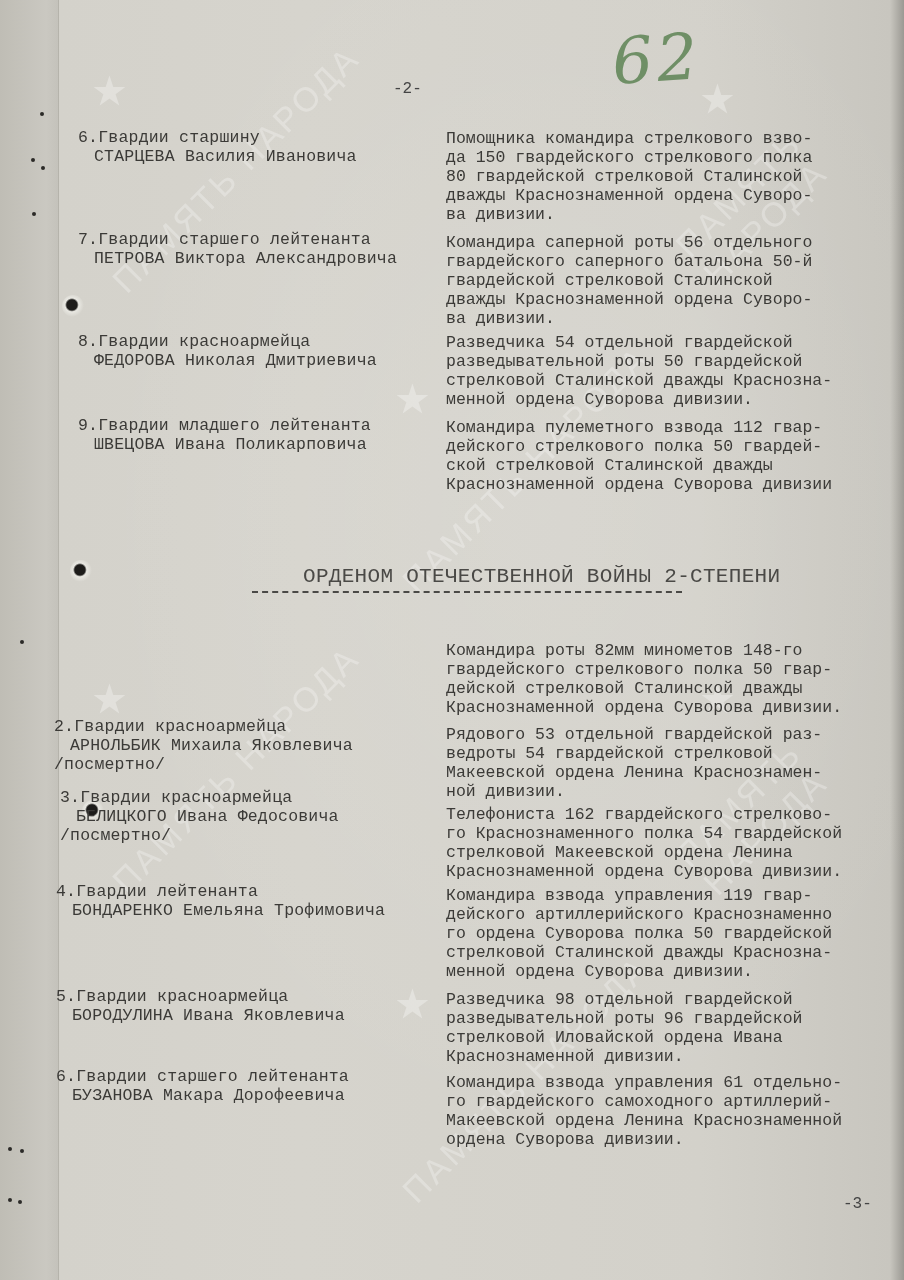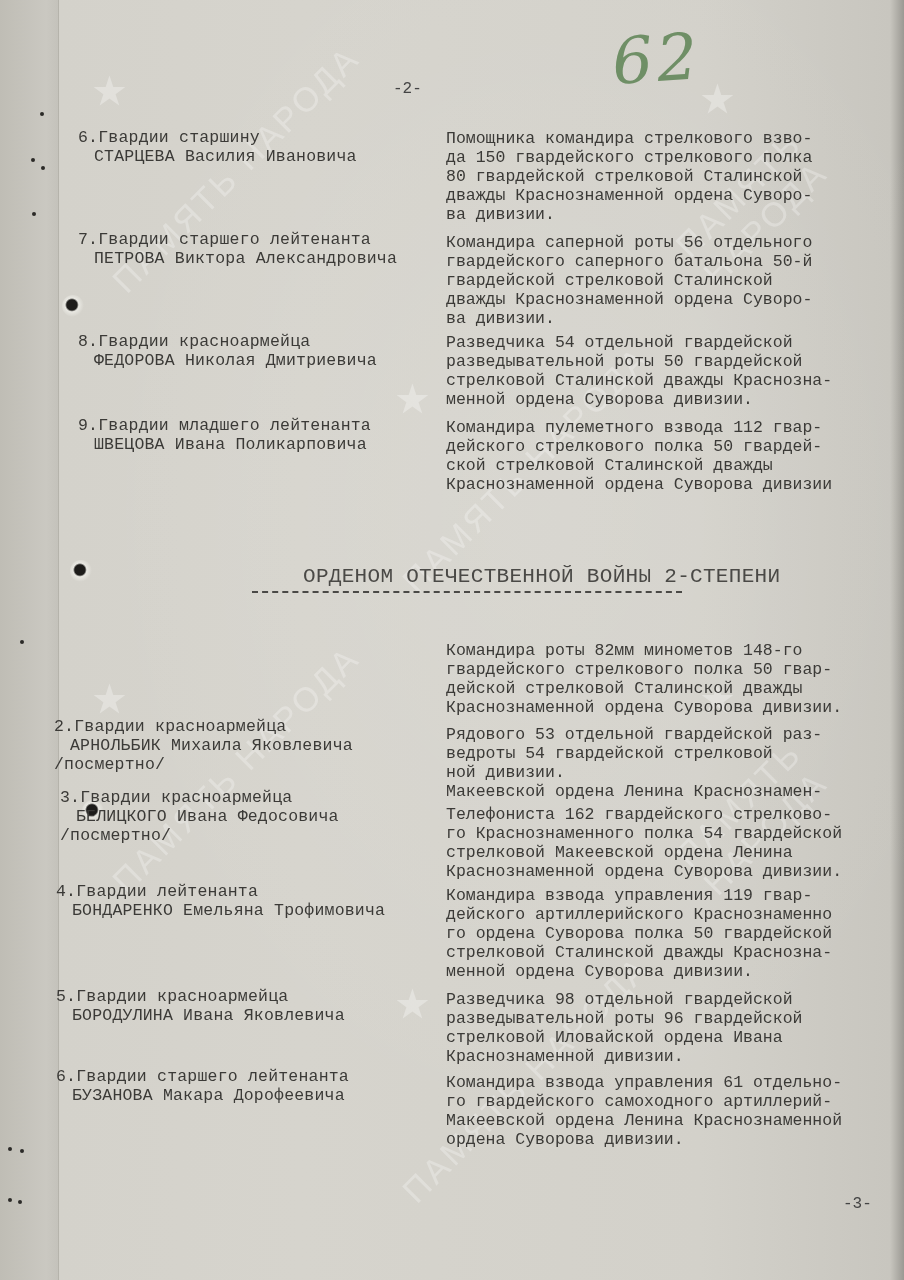--- a/index.html
+++ b/index.html
@@ -133,22 +133,22 @@
   </div>
 
   <div class="typed entry-left" style="left:54px;top:717px">
     <span class="rank"><span>2.</span><span>Гвардии красноармейца</span></span>
     <span class="name dark">АРНОЛЬБИК Михаила Яковлевича</span>
     <span class="posthumous">/посмертно/</span>
   </div>
   <div class="entry-right" style="top:725px">
     <span>Рядового 53 отдельной гвардейской раз-</span>
     <span>ведроты 54 гвардейской стрелковой</span>
+    <span>Макеевской ордена Ленина Краснознамен-</span>
     <span>ной дивизии.</span>
-    <span>Макеевской ордена Ленина Краснознамен-</span>
   </div>
 
   <div class="typed entry-left" style="left:60px;top:788px">
     <span class="rank"><span>3.</span><span>Гвардии красноармейца</span></span>
     <span class="name dark">БЕЛИЦКОГО Ивана Федосовича</span>
     <span class="posthumous">/посмертно/</span>
   </div>
   <div class="entry-right" style="top:805px">
     <span>Телефониста 162 гвардейского стрелково-</span>
     <span>го Краснознаменного полка 54 гвардейской</span>

